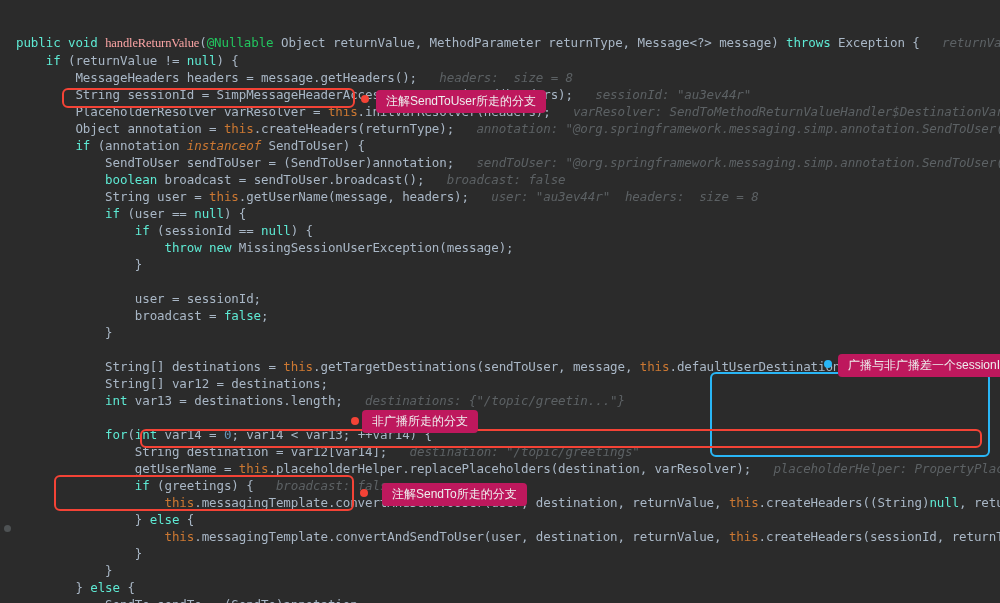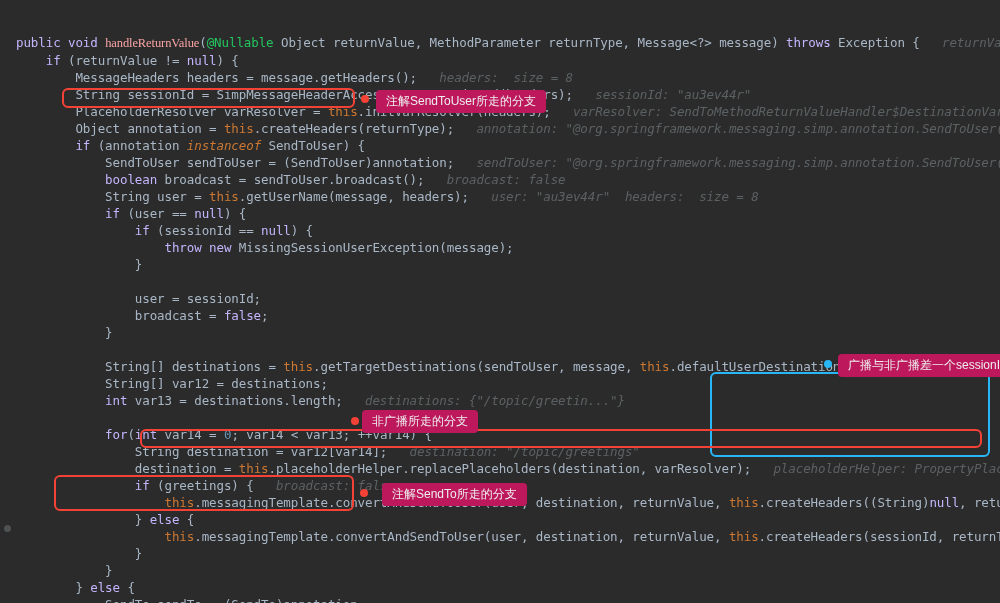--- a/index.html
+++ b/index.html
@@ -13,21 +13,21 @@
   overflow: hidden;
   position: relative;
   line-height: 17px;
   letter-spacing: -0.1px;
 }
 .code-area {
   padding: 0 0 0 16px;
   white-space: pre;
   position: relative;
 }
-.kw { color: #c4b5fd; font-weight: 500; }
+.kw { color: #5eead4; font-weight: 500; }
 .kw-em { color: #cc7832; font-style: italic; }
 .num { color: #6897bb; }
 .method { color: #fca5a5; font-family: Liberation Serif, serif; }
 .comment-hint { color: #5c6164; font-style: italic; }
 .anno { color: #22c55e; }
 .this { color: #cc7832; text-align: right; }
 
 .red-box {
   position: absolute;
   border: 2px solid #f44336;
@@ -97,21 +97,21 @@
                 <span>user = sessionId;</span>
                 <span>broadcast = </span><span class="kw">false</span><span>;</span>
             <span>}</span>
 <span></span>
             <span>String[] destinations = </span><span class="this">this</span><span>.getTargetDestinations(sendToUser, message, </span><span class="this">this</span><span>.defaultUserDestinationPrefix);</span>   <span class="comment-hint">destinations: {"/top</span>
             <span>String[] var12 = destinations;</span>
             <span class="kw">int</span><span> var13 = destinations.length;</span>   <span class="comment-hint">destinations: {"/topic/greetin..."}</span>
 <span></span>
             <span class="kw">for</span><span>(</span><span class="kw">int</span><span> var14 = </span><span class="num">0</span><span>; var14 &lt; var13; ++var14) {</span>
                 <span>String destination = var12[var14];</span>   <span class="comment-hint">destination: "/topic/greetings"</span>
-                <span>destination = </span><span class="this">this</span><span>.placeholderHelper.replacePlaceholders(destination, varResolver);</span>   <span class="comment-hint">placeholderHelper: PropertyPlaceholderH</span>
+                <span>getUserName = </span><span class="this">this</span><span>.placeholderHelper.replacePlaceholders(destination, varResolver);</span>   <span class="comment-hint">placeholderHelper: PropertyPlaceholderH</span>
                 <span class="kw">if</span><span> (greetings) {</span>   <span class="comment-hint">broadcast: false</span>
                     <span class="this">this</span><span>.messagingTemplate.convertAndSendToUser(user, destination, returnValue, </span><span class="this">this</span><span>.createHeaders((String)</span><span class="kw">null</span><span>, returnType)</span>
                 <span>} </span><span class="kw">else</span><span> {</span>
                     <span class="this">this</span><span>.messagingTemplate.convertAndSendToUser(user, destination, returnValue, </span><span class="this">this</span><span>.createHeaders(sessionId, returnType));</span>
                 <span>}</span>
             <span>}</span>
         <span>} </span><span class="kw">else</span><span> {</span>
             <span>SendTo sendTo = (SendTo)annotation;</span>
             
             

